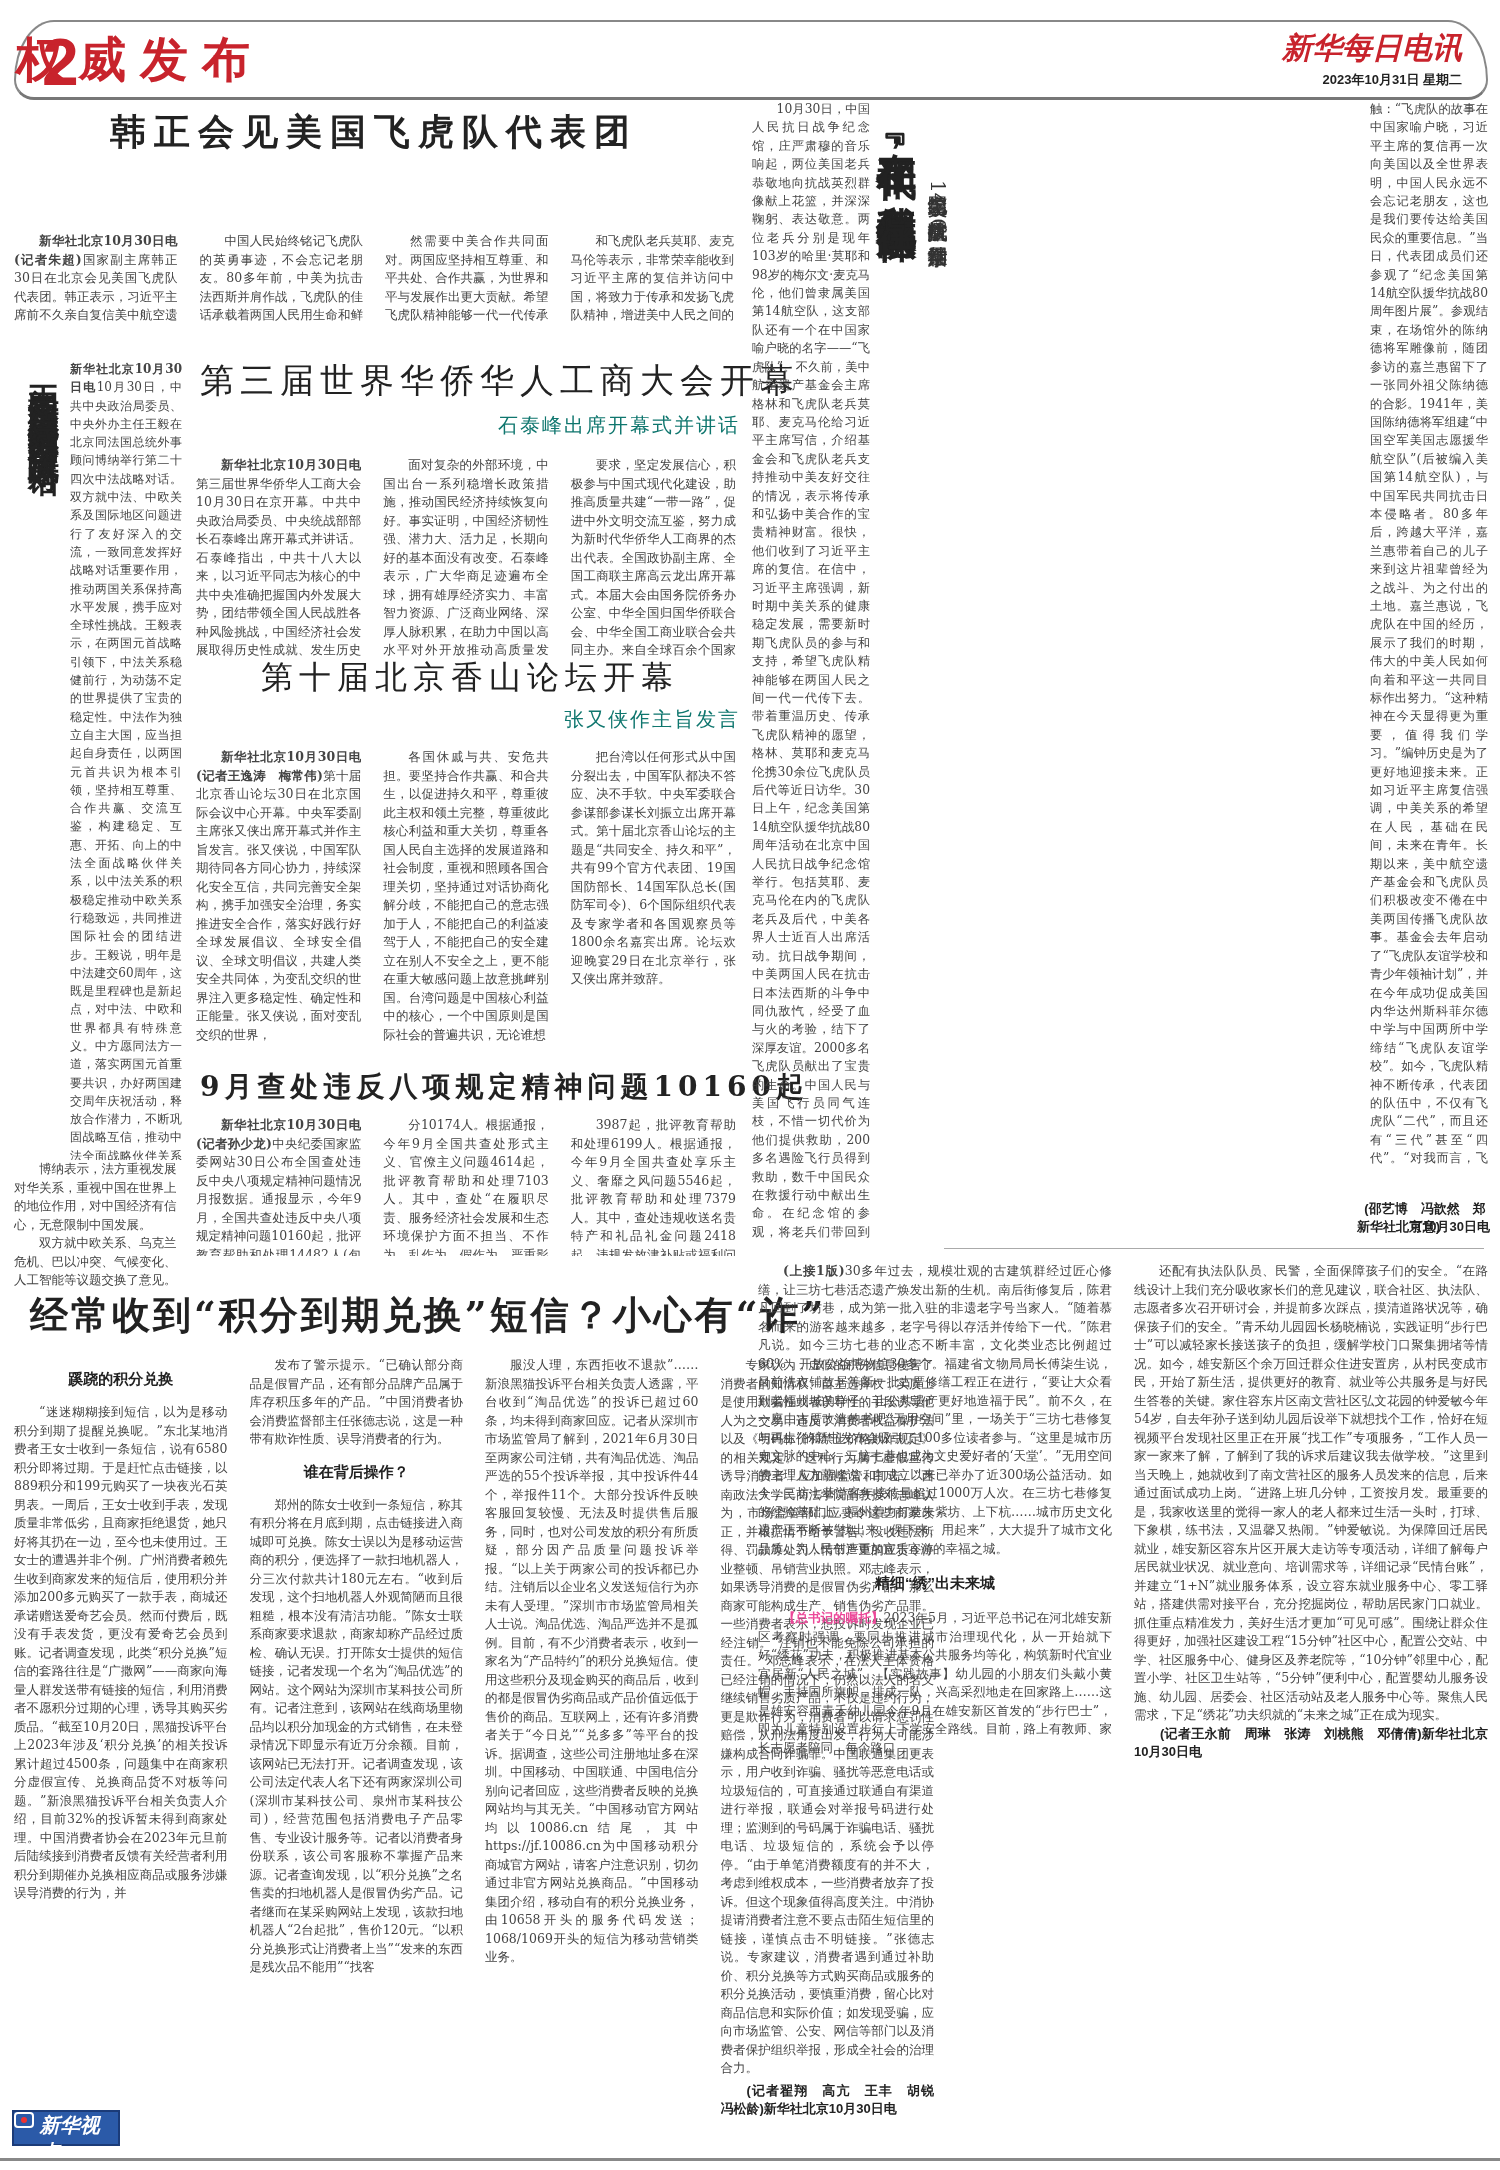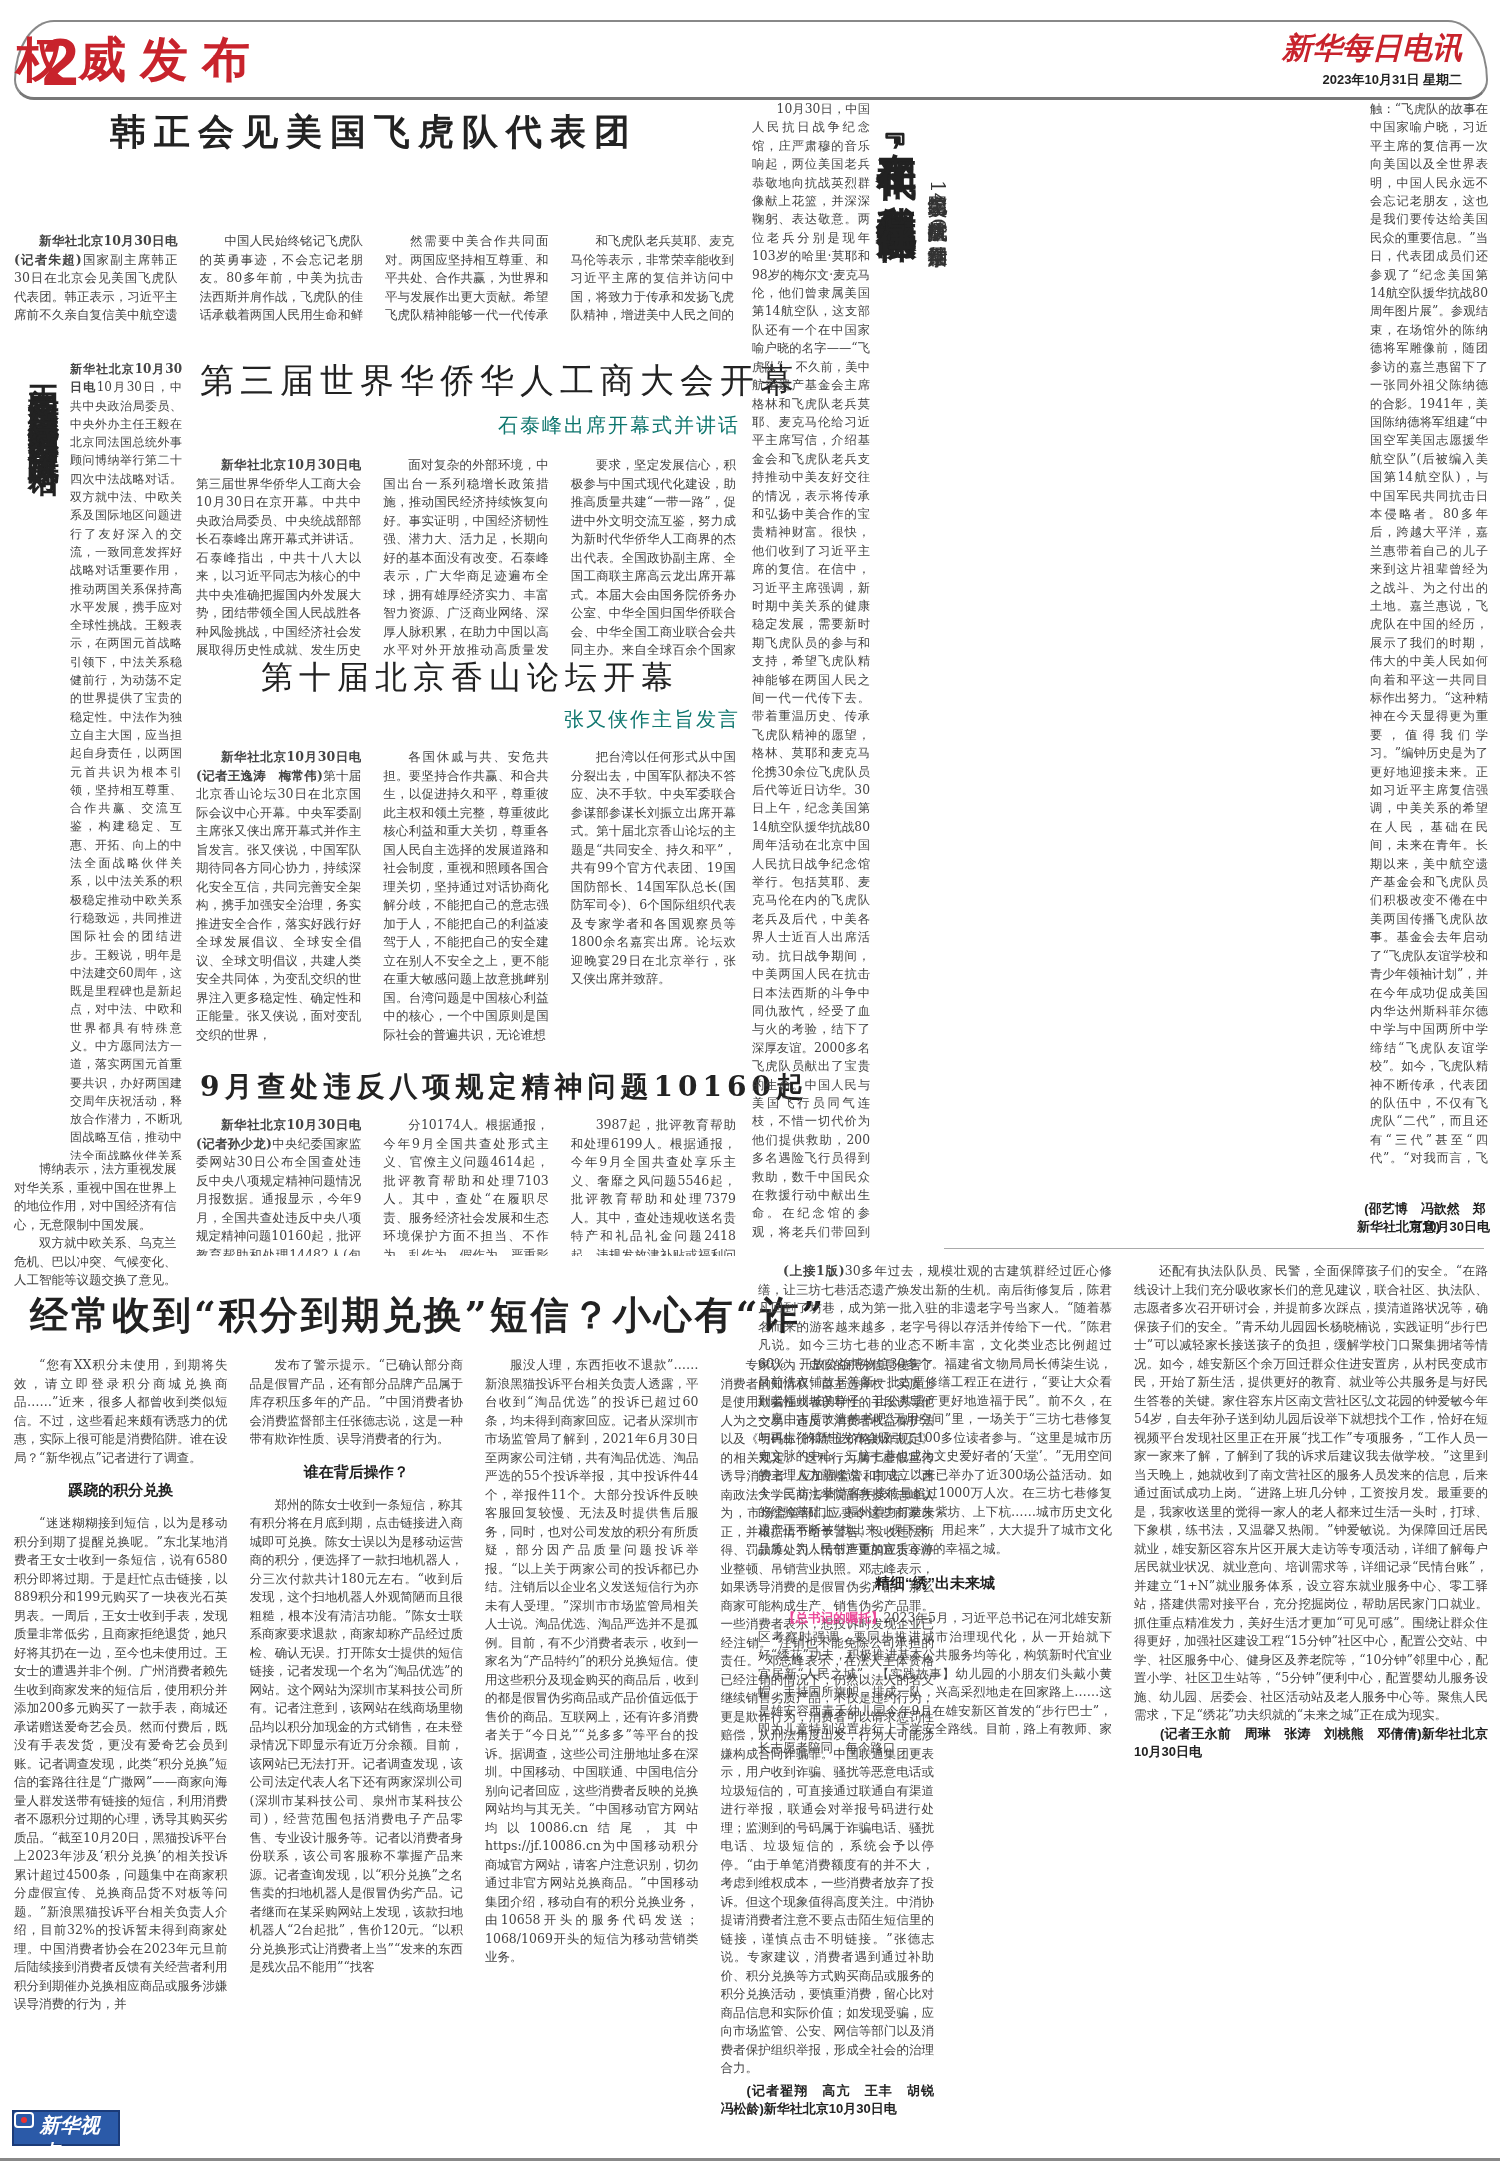--- a/index.html
+++ b/index.html
@@ -81,21 +81,20 @@
 <div class="abs vert" style="left:874px;top:120px;font-size:40px;line-height:46px;height:1000px;letter-spacing:2px">『在和平年代，我们也要做永远的伙伴』</div>
 <div class="abs vert" style="left:926px;top:180px;font-size:20px;line-height:24px;height:600px;font-weight:normal;color:#333">纪念美国第14航空队援华抗战80周年活动在京举行</div>
 <div class="abs" style="left:1370px;top:100px;width:118px;height:1070px;font-size:12.3px;line-height:18.4px;color:#444;overflow:hidden;text-align:justify">触：“飞虎队的故事在中国家喻户晓，习近平主席的复信再一次向美国以及全世界表明，中国人民永远不会忘记老朋友，这也是我们要传达给美国民众的重要信息。”当日，代表团成员们还参观了“纪念美国第14航空队援华抗战80周年图片展”。参观结束，在场馆外的陈纳德将军雕像前，随团参访的嘉兰惠留下了一张同外祖父陈纳德的合影。1941年，美国陈纳德将军组建“中国空军美国志愿援华航空队”(后被编入美国第14航空队)，与中国军民共同抗击日本侵略者。80多年后，跨越大平洋，嘉兰惠带着自己的儿子来到这片祖辈曾经为之战斗、为之付出的土地。嘉兰惠说，飞虎队在中国的经历，展示了我们的时期，伟大的中美人民如何向着和平这一共同目标作出努力。“这种精神在今天显得更为重要，值得我们学习。”编钟历史是为了更好地迎接未来。正如习近平主席复信强调，中美关系的希望在人民，基础在民间，未来在青年。长期以来，美中航空遗产基金会和飞虎队员们积极改变不倦在中美两国传播飞虎队故事。基金会去年启动了“飞虎队友谊学校和青少年领袖计划”，并在今年成功促成美国内华达州斯科菲尔德中学与中国两所中学缔结“飞虎队友谊学校”。如今，飞虎队精神不断传承，代表团的队伍中，不仅有飞虎队“二代”，而且还有“三代”甚至“四代”。“对我而言，飞虎队的精神就是‘友谊’。”15岁的杰克逊·隆在代表团当中显得尤为特别，作为整个团里最年轻的成员，他对飞虎队精神有着自己独特的理解。杰克逊·隆是飞虎队老兵克利福德·隆的曾孙。参观完抗战纪念馆后，他说自己学到了很多，并表示非常希望能够把自己在中国的经历都告诉朋友们，让更多人了解飞虎队和中国之间的故事。</div>
 <div class="abs byline" style="left:1360px;top:1200px;width:130px;text-align:center">(邵艺博　冯歆然　郑可意)</div>
 <div class="abs byline" style="left:1340px;top:1218px;width:150px;text-align:right">新华社北京10月30日电</div>
 <div class="rule" style="left:944px;top:1248px;width:540px"></div>
 
 <div class="abs h1" style="left:30px;top:1290px;width:900px;font-size:38px;letter-spacing:3px;text-align:left">经常收到“积分到期兑换”短信？小心有“诈”</div>
 <div class="abs cols" style="left:14px;top:1356px;width:920px;height:800px">
   <div style="flex:1;overflow:hidden">
-    <p style="text-indent:2em;text-align:justify">“您有XX积分未使用，到期将失效，请立即登录积分商城兑换商品……”近来，很多人都曾收到类似短信。不过，这些看起来颇有诱惑力的优惠，实际上很可能是消费陷阱。谁在设局？“新华视点”记者进行了调查。</p>
     <div class="smallhead" style="margin:14px 0">蹊跷的积分兑换</div>
     <p style="text-indent:2em;text-align:justify">“迷迷糊糊接到短信，以为是移动积分到期了提醒兑换呢。”东北某地消费者王女士收到一条短信，说有6580积分即将过期。于是赶忙点击链接，以889积分和199元购买了一块夜光石英男表。一周后，王女士收到手表，发现质量非常低劣，且商家拒绝退货，她只好将其扔在一边，至今也未使用过。王女士的遭遇并非个例。广州消费者赖先生收到商家发来的短信后，使用积分并添加200多元购买了一款手表，商城还承诺赠送爱奇艺会员。然而付费后，既没有手表发货，更没有爱奇艺会员到账。记者调查发现，此类“积分兑换”短信的套路往往是“广撒网”——商家向海量人群发送带有链接的短信，利用消费者不愿积分过期的心理，诱导其购买劣质品。“截至10月20日，黑猫投诉平台上2023年涉及‘积分兑换’的相关投诉累计超过4500条，问题集中在商家积分虚假宣传、兑换商品货不对板等问题。”新浪黑猫投诉平台相关负责人介绍，目前32%的投诉暂未得到商家处理。中国消费者协会在2023年元旦前后陆续接到消费者反馈有关经营者利用积分到期催办兑换相应商品或服务涉嫌误导消费的行为，并</p>
   </div>
   <div style="flex:1;overflow:hidden">
     <p style="text-indent:2em;text-align:justify">发布了警示提示。“已确认部分商品是假冒产品，还有部分品牌产品属于库存积压多年的产品。”中国消费者协会消费监督部主任张德志说，这是一种带有欺诈性质、误导消费者的行为。</p>
     <div class="smallhead" style="margin:14px 0">谁在背后操作？</div>
     <p style="text-indent:2em;text-align:justify">郑州的陈女士收到一条短信，称其有积分将在月底到期，点击链接进入商城即可兑换。陈女士误以为是移动运营商的积分，便选择了一款扫地机器人，分三次付款共计180元左右。“收到后发现，这个扫地机器人外观简陋而且很粗糙，根本没有清洁功能。”陈女士联系商家要求退款，商家却称产品经过质检、确认无误。打开陈女士提供的短信链接，记者发现一个名为“淘品优选”的网站。这个网站为深圳市某科技公司所有。记者注意到，该网站在线商场里物品均以积分加现金的方式销售，在未登录情况下即显示有近万分余额。目前，该网站已无法打开。记者调查发现，该公司法定代表人名下还有两家深圳公司(深圳市某科技公司、泉州市某科技公司)，经营范围包括消费电子产品零售、专业设计服务等。记者以消费者身份联系，该公司客服称不掌握产品来源。记者查询发现，以“积分兑换”之名售卖的扫地机器人是假冒伪劣产品。记者继而在某采购网站上发现，该款扫地机器人“2台起批”，售价120元。“以积分兑换形式让消费者上当”“发来的东西是残次品不能用”“找客</p>
   </div>
   <div style="flex:1;overflow:hidden;height:700px">
     <p style="text-indent:2em;text-align:justify">服没人理，东西拒收不退款”……新浪黑猫投诉平台相关负责人透露，平台收到“淘品优选”的投诉已超过60条，均未得到商家回应。记者从深圳市市场监管局了解到，2021年6月30日至两家公司注销，共有淘品优选、淘品严选的55个投诉举报，其中投诉件44个，举报件11个。大部分投诉件反映客服回复较慢、无法及时提供售后服务，同时，也对公司发放的积分有所质疑，部分因产品质量问题投诉举报。“以上关于两家公司的投诉都已办结。注销后以企业名义发送短信行为亦未有人受理。”深圳市市场监管局相关人士说。淘品优选、淘品严选并不是孤例。目前，有不少消费者表示，收到一家名为“产品特约”的积分兑换短信。使用这些积分及现金购买的商品后，收到的都是假冒伪劣商品或产品价值远低于售价的商品。互联网上，还有许多消费者关于“今日兑”“兑多多”等平台的投诉。据调查，这些公司注册地址多在深圳。中国移动、中国联通、中国电信分别向记者回应，这些消费者反映的兑换网站均与其无关。“中国移动官方网站均以10086.cn结尾，其中https://jf.10086.cn为中国移动积分商城官方网站，请客户注意识别，切勿通过非官方网站兑换商品。”中国移动集团介绍，移动自有的积分兑换业务，由10658开头的服务代码发送；1068/1069开头的短信为移动营销类业务。</p>

